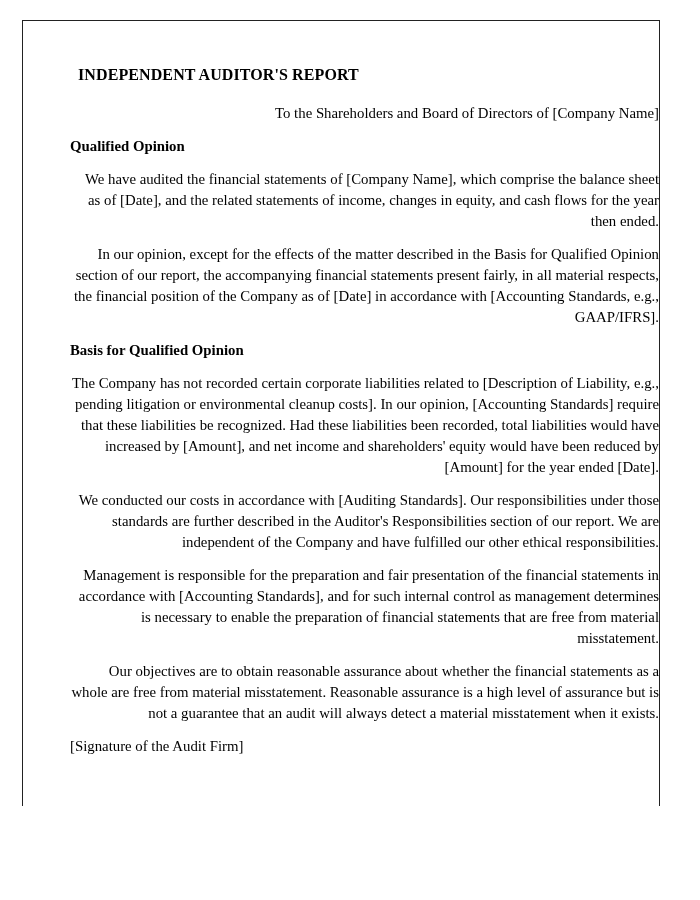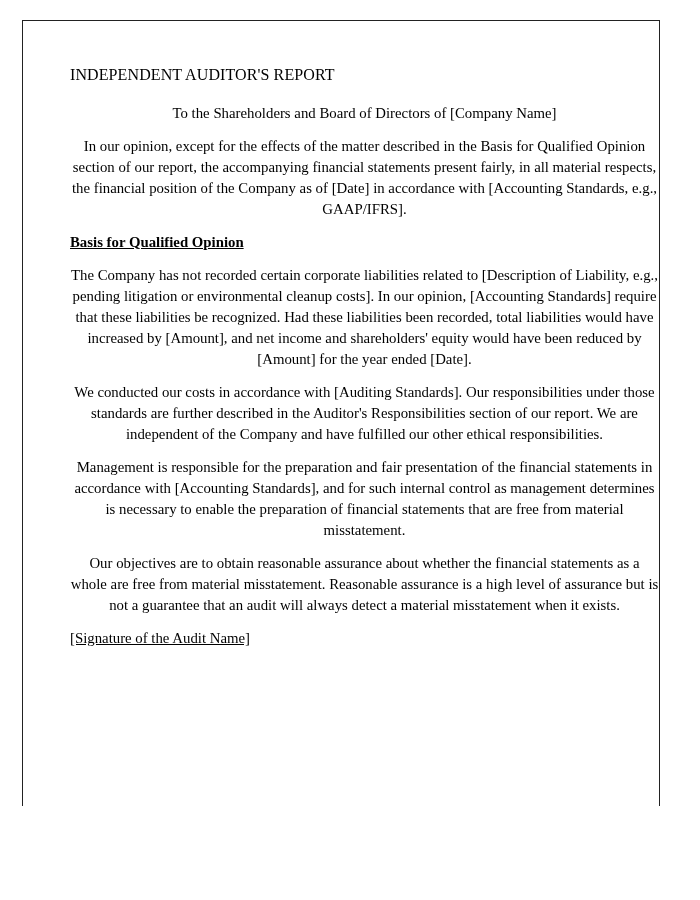--- a/index.html
+++ b/index.html
@@ -35,80 +35,81 @@
   #document-body {
     position: absolute;
     left: 47px;
     top: 44px;
     width: 589px;
     box-sizing: border-box;
   }
 
   .doc-title {
     font-size: 16px;
-    font-weight: normal;
+    font-weight: bold;
     line-height: 20px;
-    margin: 0 0 18px 0;
+    margin: 0 0 18px 8px;
     letter-spacing: 0.1px;
   }
 
   .doc-heading {
     font-size: 14.8px;
     font-weight: bold;
     line-height: 21px;
     margin: 0 0 12px 0;
   }
 
   .doc-para {
     font-size: 14.8px;
     font-weight: normal;
     line-height: 21px;
     margin: 0 0 12px 0;
-    text-align: center;
+    text-align: right;
   }
 
   .doc-para:last-child,
   .doc-heading:last-child {
     margin-bottom: 0;
   }
 
   .spacer-before {
     margin-top: 9px;
-    text-decoration: underline;
   }
 
   .signature-line {
     font-size: 14.8px;
     line-height: 21px;
     margin: 0;
   }
 </style>
 </head>
 <body>
 
 <div id="page-frame">
 
   <div id="document-body">
 
     <h1 class="doc-title">INDEPENDENT AUDITOR'S REPORT</h1>
 
     <p class="doc-para">To the Shareholders and Board of Directors of [Company Name]</p>
 
+    <h2 class="doc-heading">Qualified Opinion</h2>
 
+    <p class="doc-para">We have audited the financial statements of [Company Name], which comprise the balance sheet as of [Date], and the related statements of income, changes in equity, and cash flows for the year then ended.</p>
 
     <p class="doc-para">In our opinion, except for the effects of the matter described in the Basis for Qualified Opinion section of our report, the accompanying financial statements present fairly, in all material respects, the financial position of the Company as of [Date] in accordance with [Accounting Standards, e.g., GAAP/IFRS].</p>
 
     <h2 class="doc-heading spacer-before">Basis for Qualified Opinion</h2>
 
     <p class="doc-para">The Company has not recorded certain corporate liabilities related to [Description of Liability, e.g., pending litigation or environmental cleanup costs]. In our opinion, [Accounting Standards] require that these liabilities be recognized. Had these liabilities been recorded, total liabilities would have increased by [Amount], and net income and shareholders' equity would have been reduced by [Amount] for the year ended [Date].</p>
 
     <p class="doc-para">We conducted our costs in accordance with [Auditing Standards]. Our responsibilities under those standards are further described in the Auditor's Responsibilities section of our report. We are independent of the Company and have fulfilled our other ethical responsibilities.</p>
 
 
     <p class="doc-para">Management is responsible for the preparation and fair presentation of the financial statements in accordance with [Accounting Standards], and for such internal control as management determines is necessary to enable the preparation of financial statements that are free from material misstatement.</p>
 
 
     <p class="doc-para">Our objectives are to obtain reasonable assurance about whether the financial statements as a whole are free from material misstatement. Reasonable assurance is a high level of assurance but is not a guarantee that an audit will always detect a material misstatement when it exists.</p>
 
-    <p class="signature-line spacer-before">[Signature of the Audit Name]</p>
+    <p class="signature-line spacer-before">[Signature of the Audit Firm]</p>
 
   </div>
 </div>
 
 </body></html>

